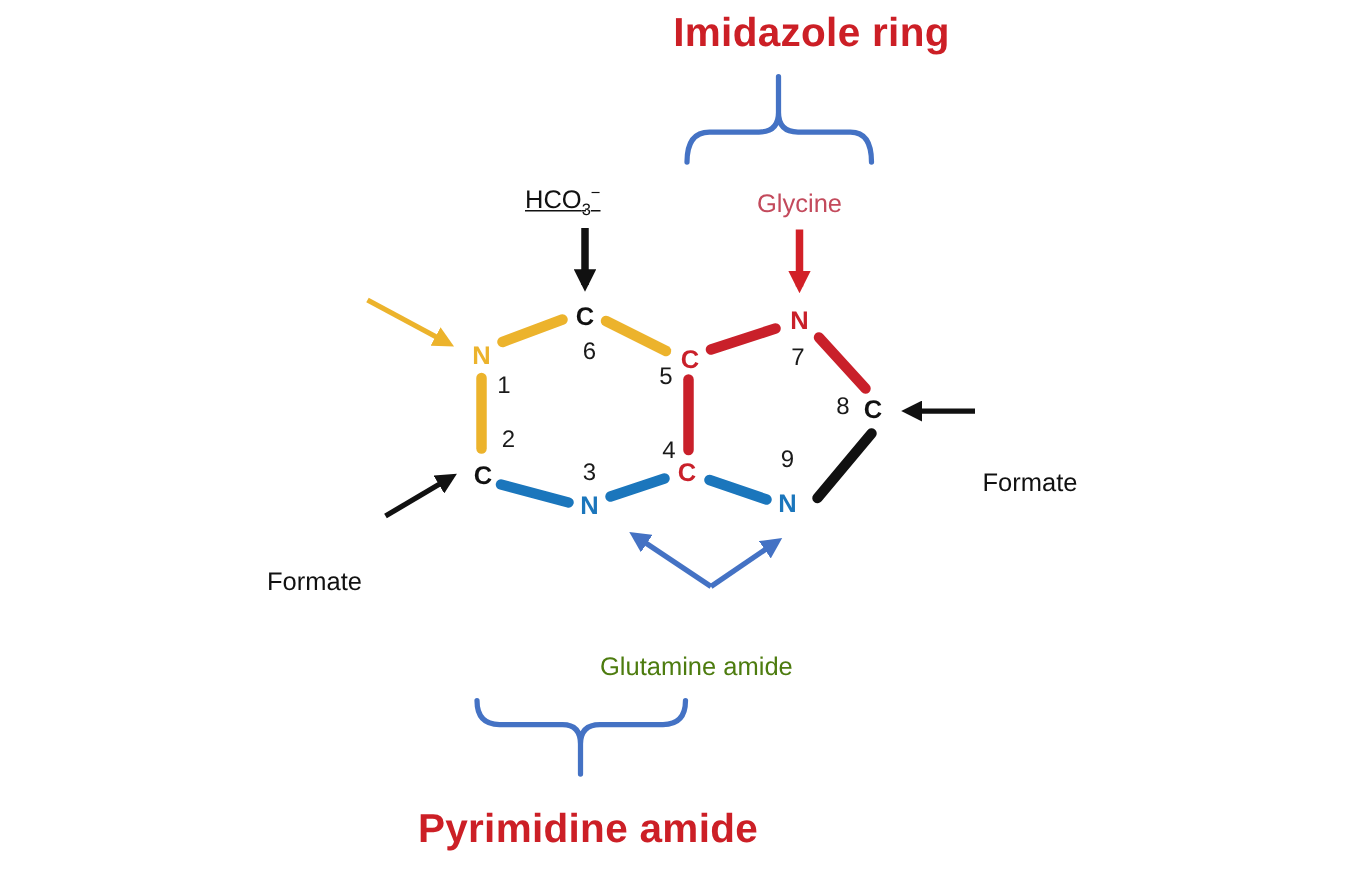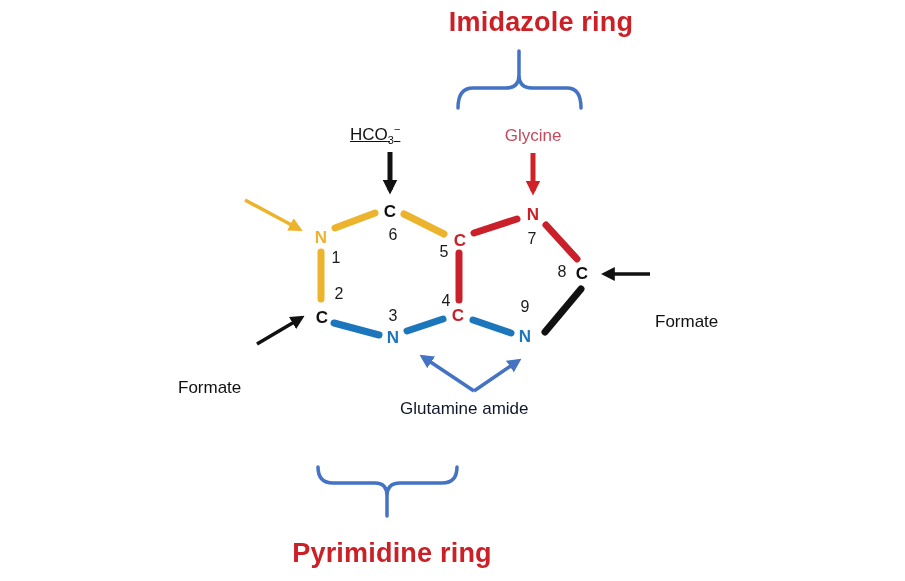--- a/index.html
+++ b/index.html
@@ -16,21 +16,21 @@
   .c-yellow { color:#ECB32C; }
   .c-red    { color:#C9202A; }
   .c-blue   { color:#1B76BC; }
   .c-black  { color:#111111; }
   .lbl-hco3 { font-size:17px; color:#111111;text-decoration:underline; }
   .lbl-hco3 sub { font-size:11px; }
   .lbl-hco3 sup { font-size:11px; }
   .lbl-glycine { font-size:17px; color:#C34A5C; }
   .lbl-aspartate { font-size:17px; font-weight:700; color:#ECB32C; line-height:1.35; white-space:normal; width:110px; }
   .lbl-formate { font-size:17px; color:#111111;margin-top:46px; }
-  .lbl-glutamine { font-size:17px; color:#0f172a; }
+  .lbl-glutamine { font-size:17px; color:#4d7c0f;margin-top:36px; }
 </style>
 </head>
 <body>
 
 <div class="canvas">
 
   <svg class="overlay" viewBox="0 0 905 581">
     <defs>
       <marker id="ah-black" viewBox="0 0 10 10" refX="7" refY="5" markerWidth="4" markerHeight="4" orient="auto">
         <path d="M0,0 L10,5 L0,10 z" fill="#111111"></path>
@@ -66,21 +66,21 @@
     <line x1="257" y1="344" x2="301" y2="318" stroke="#111111" stroke-width="3.5" marker-end="url(#ah-black)"></line>
     <line x1="650" y1="274" x2="605" y2="274" stroke="#111111" stroke-width="3.5" marker-end="url(#ah-black)"></line>
     <line x1="474" y1="391" x2="423" y2="357" stroke="#4472C4" stroke-width="3.5" marker-end="url(#ah-bluev)"></line>
     <line x1="474" y1="391" x2="518" y2="361" stroke="#4472C4" stroke-width="3.5" marker-end="url(#ah-bluev)"></line>
 
     <path d="M458,108 Q458,88 473,88 L506,88 Q519,88 519,75 L519,51 M519,51 L519,75 Q519,88 532,88 L567,88 Q581,88 581,108" fill="none" stroke="#4472C4" stroke-width="3.5" stroke-linecap="round"></path>
     <path d="M318,467 Q318,483 333,483 L375,483 Q387,483 387,496 L387,516 M387,516 L387,496 Q387,483 400,483 L442,483 Q457,483 457,467" fill="none" stroke="#4472C4" stroke-width="3.5" stroke-linecap="round"></path>
   </svg>
 
   <div class="lbl ctr ring-title" style="left:541px; top:22px;">Imidazole ring</div>
-  <div class="lbl ctr ring-title" style="left:392px; top:553px;">Pyrimidine ring</div>
+  <div class="lbl ctr ring-title" style="left:392px; top:553px;">Pyrimidine amide</div>
 
   <div class="lbl lbl-hco3" style="left:350px; top:123px;"><span>HCO</span><sub>3</sub><sup>−</sup></div>
 
   <div class="lbl ctr lbl-glycine" style="left:533px; top:136px;">Glycine</div>
 
 
   <div class="lbl lbl-formate" style="left:178px; top:332px;">Formate</div>
   <div class="lbl lbl-formate" style="left:655px; top:266px;">Formate</div>
   <div class="lbl lbl-glutamine" style="left:400px; top:399px;">Glutamine amide</div>
 

